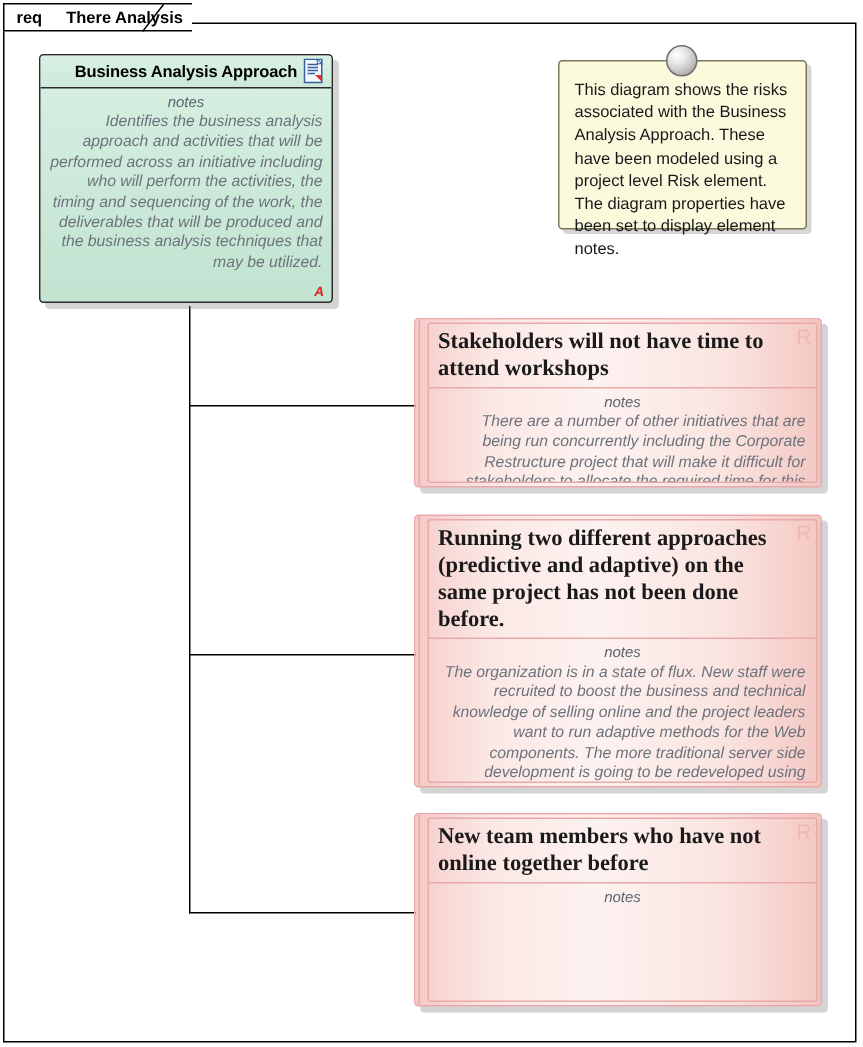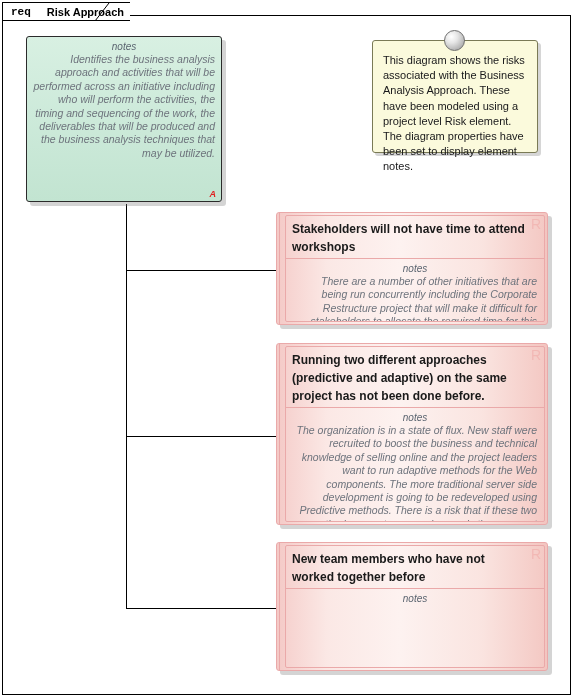--- a/index.html
+++ b/index.html
@@ -33,21 +33,21 @@
     border-top:1px solid #000;
     border-bottom:1px solid #000;
     background:#fff;
     padding:0 6px 0 8px;
     display:flex;
     align-items:center;
     font-size:11px;
     color:#000;
     z-index:6;
   }
-  .tab .kw{font-weight:bold;margin-right:16px;font-family:Liberation Mono, monospace;}
+  .tab .kw{font-weight:bold;margin-right:16px;}
   .tab .nm{font-weight:bold;}
   .tab-slant{
     position:absolute;
     left:0; top:0;
     width:18px; height:21px;
     z-index:6;
   }
 
   
   .conn{position:absolute;background:#000;z-index:1;}
@@ -143,24 +143,25 @@
     left:2px; top:0; width:1px; bottom:0;
     background:#eaa9a9;
   }
   .risk .hdr{
     position:relative;
     border-bottom:1px solid #eaa9a9;
     padding:3px 18px 3px 6px;
     background:transparent;
   }
   .risk .hdr .title{
-    font-size:12px;
+    font-size:15px;
     font-weight:bold;
     color:#1a1a1a;
     line-height:13px;
+    font-family:Liberation Serif, serif;
   }
   .mark-r{
     position:absolute;
     right:3px; top:0px;
     color:#f2b8b4;
     font-size:14px;
     font-family:"Liberation Sans", sans-serif;
   }
   .risk .notes-wrap{padding:4px 7px 0 7px;}
 
@@ -204,38 +205,52 @@
 </style>
 </head>
 <body>
 
 <div id="canvas">
 
   <div class="frame-outer"></div>
 
   <div class="tab">
     <span class="kw">req</span>
-    <span class="nm">Risk Approach</span>
+    <span class="nm">There Analysis</span>
   </div>
   <svg class="tab-slant" style="left:95px;top:2px;width:20px;height:20px;" viewBox="0 0 20 20">
     <path d="M0,19 L14,1" stroke="#000" stroke-width="1" fill="none"></path>
     <path d="M0,19 L19,19" stroke="#fff" stroke-width="0" fill="none"></path>
   </svg>
 
   <div class="conn" style="left:126px;top:204px;width:1px;height:405px;"></div>
 
   <div class="conn" style="left:126px;top:270px;width:155px;height:1px;"></div>
 
   <div class="conn" style="left:126px;top:436px;width:155px;height:1px;"></div>
 
   <div class="conn" style="left:126px;top:608px;width:155px;height:1px;"></div>
 
   <div class="elem req" style="left:26px;top:36px;width:196px;height:166px;">
     <div class="shadow"></div>
     <div class="body">
+      <div class="hdr">
+        <span class="title">Business Analysis Approach</span>
+        <svg class="doc-icon" viewBox="0 0 15 17">
+          <rect x="1" y="0.5" width="11.5" height="15.5" fill="#f3f6fb" stroke="#3a5f9e" stroke-width="1"></rect>
+          <path d="M9.5,0.5 L12.5,3.5 L9.5,3.5 Z" fill="#ffffff" stroke="#3a5f9e" stroke-width="0.7"></path>
+          <g stroke="#3a5f9e" stroke-width="0.9">
+            <line x1="3" y1="4" x2="10" y2="4"></line>
+            <line x1="3" y1="6" x2="10" y2="6"></line>
+            <line x1="3" y1="8" x2="10" y2="8"></line>
+            <line x1="3" y1="10" x2="8" y2="10"></line>
+          </g>
+          <path d="M8,11 L12,11 L12,15 Z" fill="#d33"></path>
+        </svg>
+      </div>
       <div class="notes-wrap">
         <div class="notes-label">notes</div>
         <div class="notes-body">Identifies the business analysis approach and activities that will be performed across an initiative including who will perform the activities, the timing and sequencing of the work, the deliverables that will be produced and the business analysis techniques that may be utilized.</div>
       </div>
       <span class="mark-a">A</span>
     </div>
   </div>
 
   <div class="note" style="left:372px;top:40px;width:166px;height:113px;">
     <div class="shadow"></div>
@@ -278,21 +293,21 @@
       </div>
     </div>
   </div>
 
   <div class="elem risk" style="left:276px;top:542px;width:272px;height:129px;">
     <div class="shadow"></div>
     <div class="body">
       <div class="divider"></div>
       <div class="inner">
         <div class="hdr">
-          <span class="title">New team members who have not worked together before</span>
+          <span class="title">New team members who have not online together before</span>
           <span class="mark-r">R</span>
         </div>
         <div class="notes-wrap">
           <div class="notes-label">notes</div>
         </div>
       </div>
     </div>
   </div>
 
 </div>

